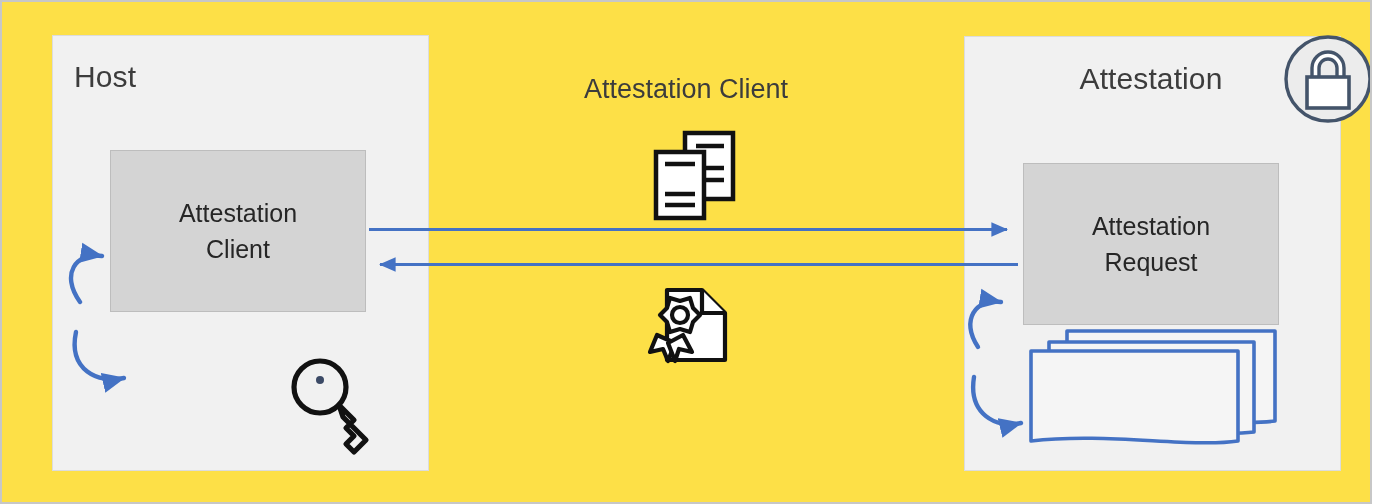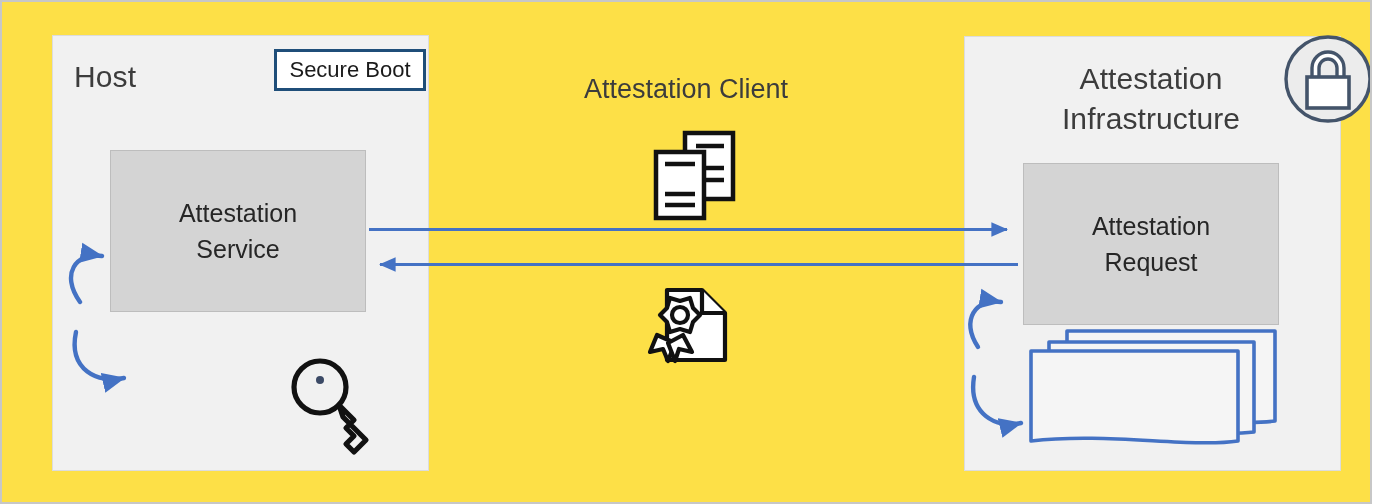--- a/index.html
+++ b/index.html
@@ -110,35 +110,32 @@
 </style>
 </head>
 <body>
 
 <div id="stage">
 
   <div class="abs panel" id="host-panel"></div>
 
   <div class="abs panel-title" id="host-title">Host</div>
 
-  <div class="abs" id="secure-boot-box">
-    <span class="lbl">Secure Boot</span>
-  </div>
 
   <div class="abs gray-box" id="attestation-client-box">
     <span>
-      <span>Attestation</span><br><span>Service</span>
+      <span>Attestation</span><br><span>Client</span>
     </span>
   </div>
 
 
   <div class="abs panel" id="infra-panel"></div>
 
   <div class="abs panel-title" id="infra-title">
-    <span>Attestation</span><br><span>Infrastructure</span>
+    <span>Attestation</span><br>
   </div>
 
   <div class="abs gray-box" id="attestation-service-box">
     <span>
       <span>Attestation</span><br><span>Request</span>
     </span>
   </div>
 
   <div class="abs" id="policy-label">
     <span>Attestation</span><br><span>Policy</span>

